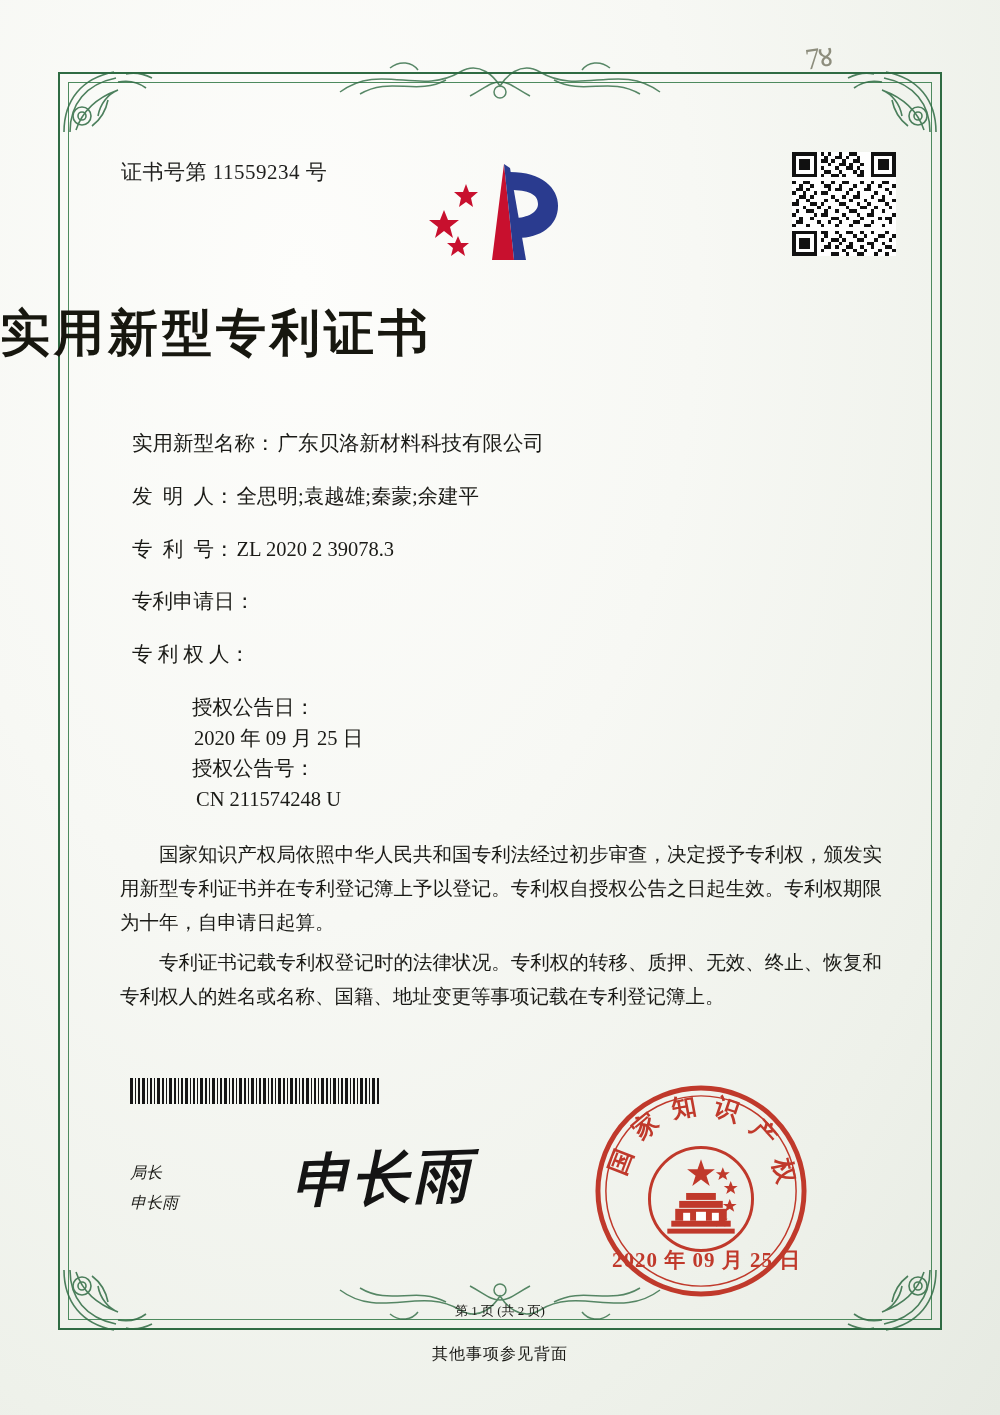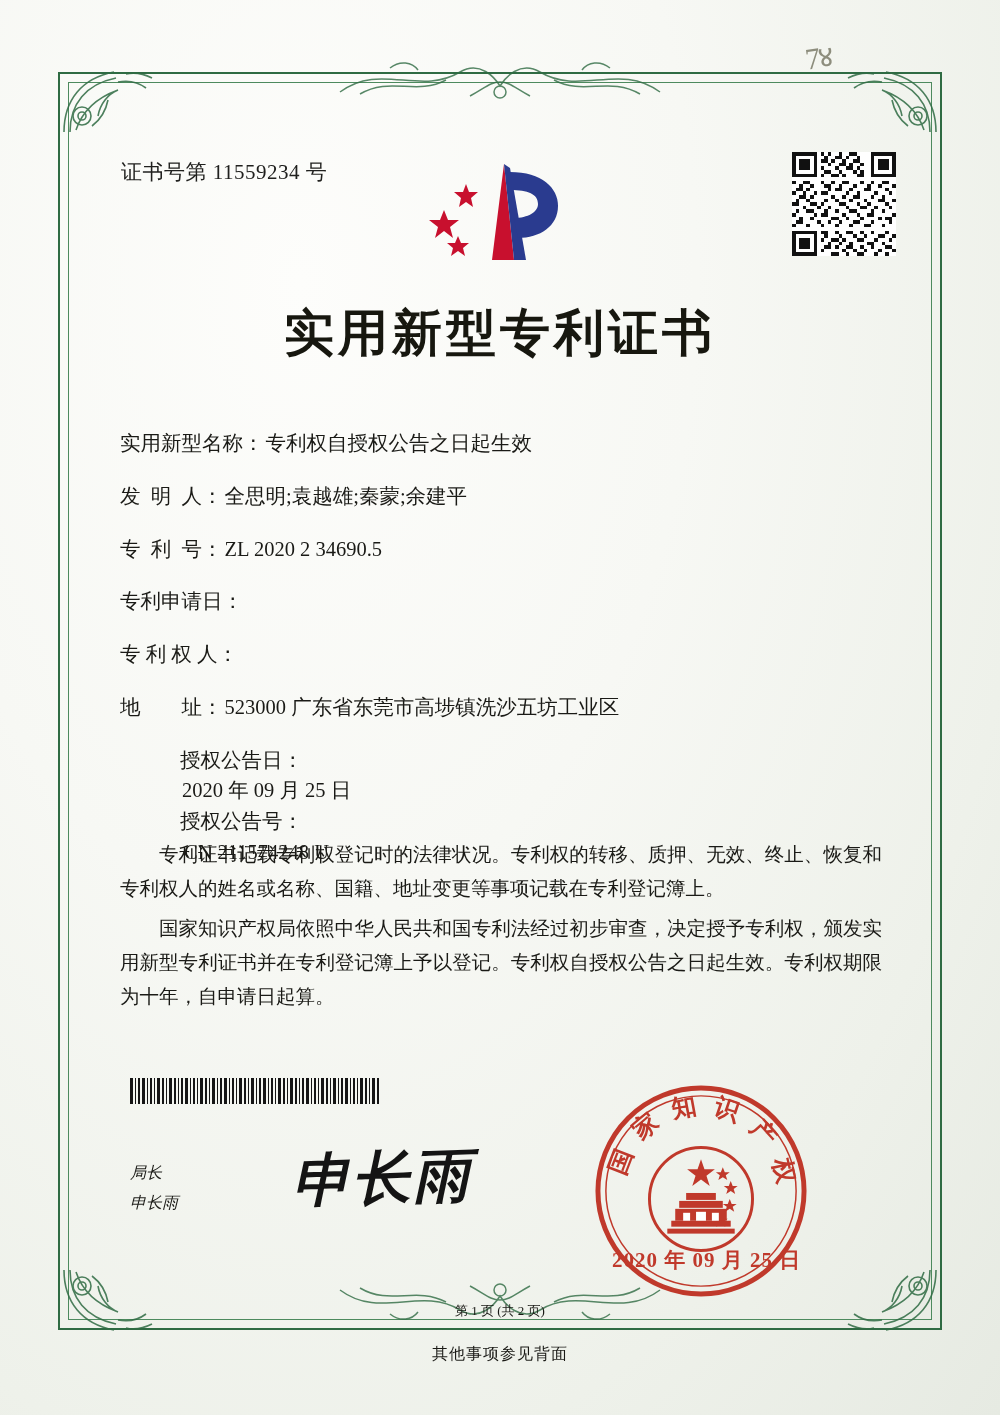--- a/index.html
+++ b/index.html
@@ -106,21 +106,20 @@
     width: 104px;
     height: 104px;
   }
 
   
   #doc-title {
     position: absolute;
     left: 0;
     right: 0;
     top: 300px;
-    text-align: center;
     font-family: "DejaVu Serif", "Liberation Serif", serif;
     font-weight: bold;
     font-size: 50px;
     letter-spacing: 4px;
     color: #17170f;
   }
 
   
   #fields {
     position: absolute;
@@ -128,20 +127,21 @@
     top: 428px;
     width: 760px;
   }
   .field-row {
     display: flex;
     align-items: baseline;
     margin-bottom: 22px;
     font-size: 20.5px;
     color: #1a1a16;
     line-height: 1.5;
+    margin-left: 12px;
   }
   .field-label {
     white-space: pre;
     flex: 0 0 auto;
   }
   .field-value {
     flex: 1 1 auto;
     padding-left: 2px;
   }
   .field-row.split { margin-bottom: 16px; flex-direction: column; }
@@ -511,51 +511,47 @@
         <rect x="23" y="28" width="1" height="1"></rect>
         <rect x="26" y="28" width="1" height="1"></rect>
     </g>
   </svg>
 
   <div id="doc-title">实用新型专利证书</div>
 
   <div id="fields">
     <div class="field-row">
       <span class="field-label">实用新型名称：</span>
-      <span class="field-value">专利权自授权公告之日起生效</span>
+      <span class="field-value">广东贝洛新材料科技有限公司</span>
     </div>
     <div class="field-row">
       <span class="field-label">发  明  人：</span>
       <span class="field-value">全思明;袁越雄;秦蒙;余建平</span>
     </div>
     <div class="field-row">
       <span class="field-label">专  利  号：</span>
-      <span class="field-value">ZL 2020 2 34690.5</span>
+      <span class="field-value">ZL 2020 2 39078.3</span>
     </div>
     <div class="field-row">
       <span class="field-label">专利申请日：</span>
     </div>
     <div class="field-row">
       <span class="field-label">专 利 权 人：</span>
-    </div>
-    <div class="field-row">
-      <span class="field-label">地        址：</span>
-      <span class="field-value">523000 广东省东莞市高埗镇洗沙五坊工业区</span>
     </div>
     <div class="field-row split">
       <span class="field-label">授权公告日：</span>
       <span class="field-value">2020 年 09 月 25 日</span>
       <span class="field-right-label">授权公告号：</span>
       <span class="field-right-value">CN 211574248 U</span>
     </div>
   </div>
 
   <div id="paragraphs">
+    <p>国家知识产权局依照中华人民共和国专利法经过初步审查，决定授予专利权，颁发实用新型专利证书并在专利登记簿上予以登记。专利权自授权公告之日起生效。专利权期限为十年，自申请日起算。</p>
     <p>专利证书记载专利权登记时的法律状况。专利权的转移、质押、无效、终止、恢复和专利权人的姓名或名称、国籍、地址变更等事项记载在专利登记簿上。</p>
-    <p>国家知识产权局依照中华人民共和国专利法经过初步审查，决定授予专利权，颁发实用新型专利证书并在专利登记簿上予以登记。专利权自授权公告之日起生效。专利权期限为十年，自申请日起算。</p>
   </div>
 
   <svg id="barcode" viewBox="0 0 250 26" shape-rendering="crispEdges">
     <g fill="#151515">
       <rect x="0" y="0" width="3" height="26"></rect>
         <rect x="5" y="0" width="1" height="26"></rect>
       <rect x="8" y="0" width="2" height="26"></rect>
         <rect x="12" y="0" width="3" height="26"></rect>
       <rect x="17" y="0" width="1" height="26"></rect>
         <rect x="20" y="0" width="2" height="26"></rect>

